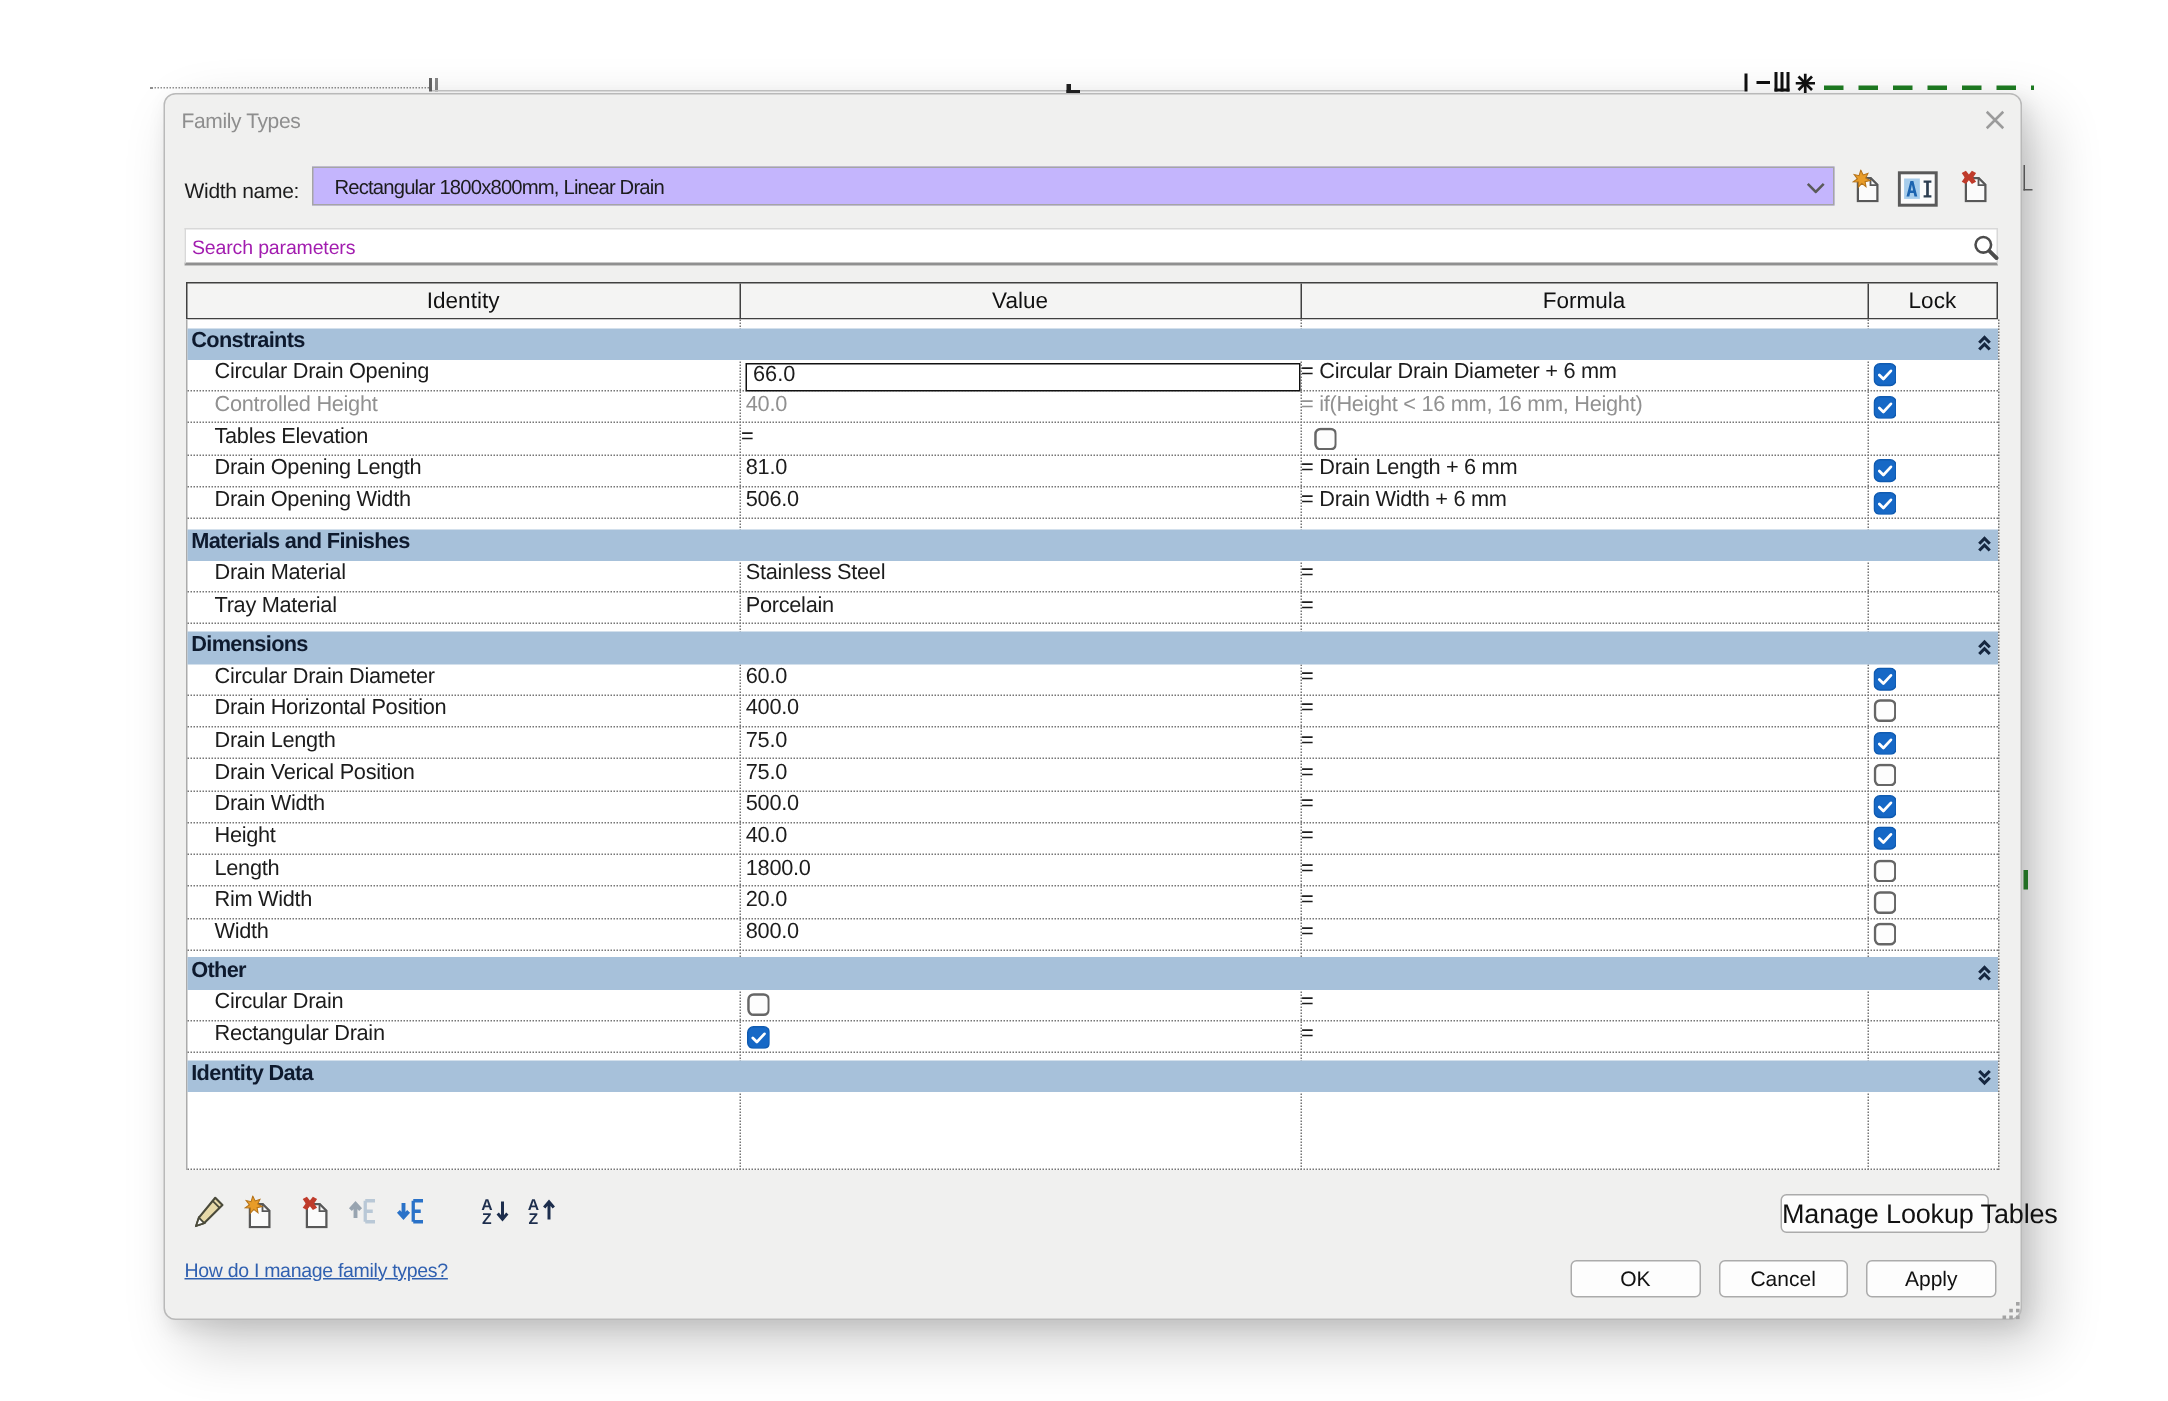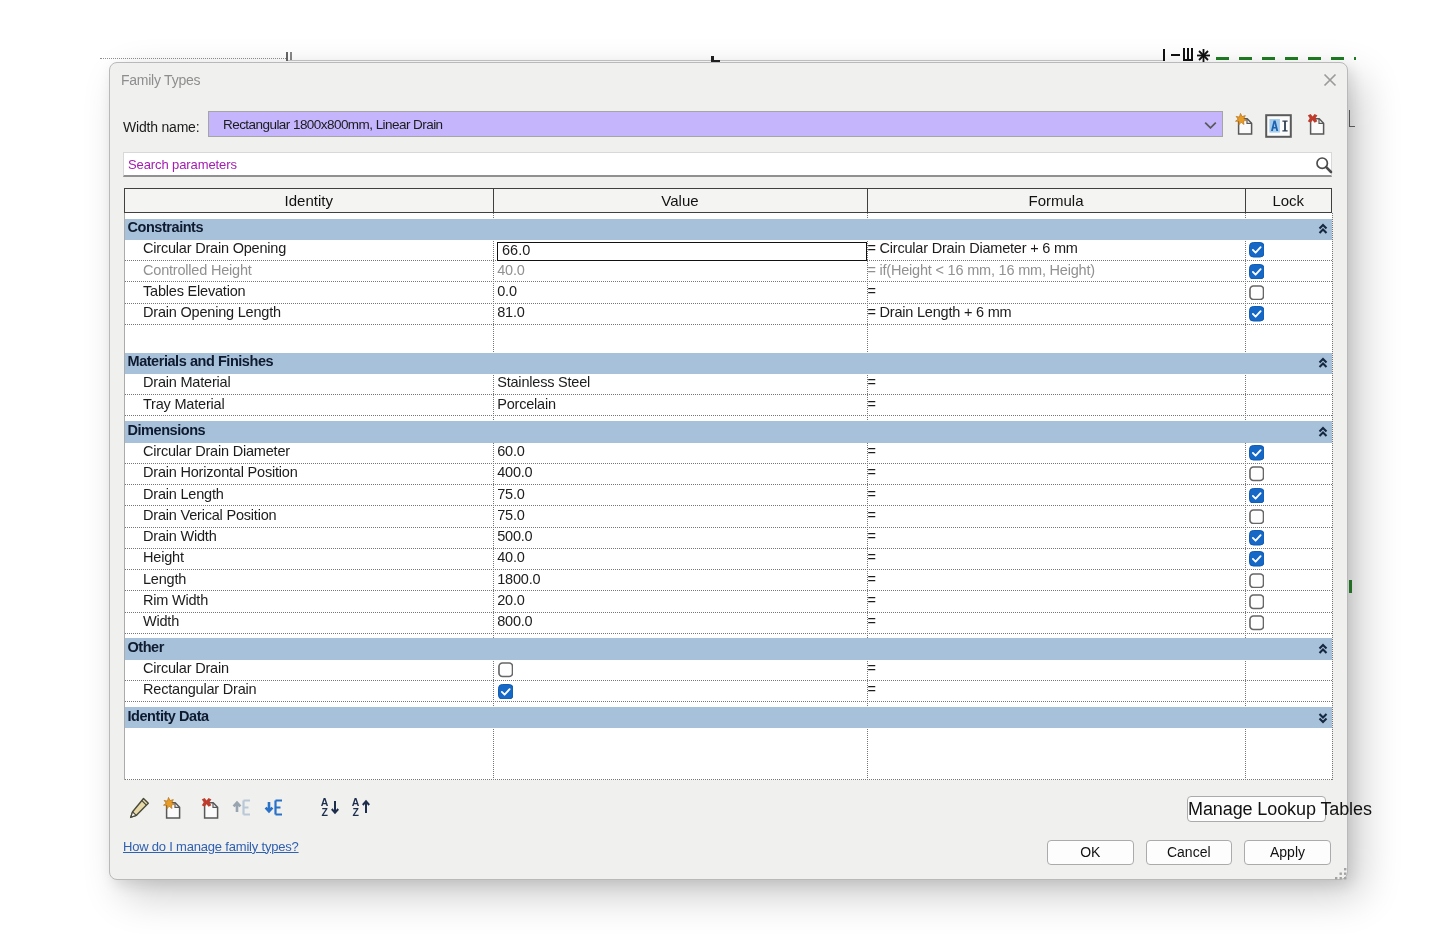--- a/index.html
+++ b/index.html
@@ -141,32 +141,42 @@
           <div class="cf">= if(Height &lt; 16 mm, 16 mm, Height)</div>
           <div class="cl">
             <svg style="position:absolute;left:4.2px;top:2.6px" width="15.5" height="15.5" viewBox="0 0 16 16">
 <rect x="0.5" y="0.5" width="15" height="15" rx="4" fill="#1668c6" stroke="#0f5ab0"></rect>
 <path d="M4 8.2 L6.8 11 L12 5.4" stroke="#fff" stroke-width="1.9" fill="none" stroke-linecap="round" stroke-linejoin="round"></path>
             </svg>
           </div>
         </div>
 <div class="row" style="top:69.0px;height:21.3px">
           <div class="cp">Tables Elevation</div>
-          <div class="cv">0.0</div>
           <div class="cf">=</div>
           <div class="cl">
             <svg style="position:absolute;left:4.2px;top:2.6px" width="15.5" height="15.5" viewBox="0 0 16 16">
 <rect x="1" y="1" width="14" height="14" rx="3.6" fill="#fdfdfd" stroke="#666" stroke-width="1.7"></rect>
             </svg>
           </div>
         </div>
 <div class="row" style="top:90.3px;height:21.3px">
           <div class="cp">Drain Opening Length</div>
           <div class="cv">81.0</div>
           <div class="cf">= Drain Length + 6 mm</div>
+          <div class="cl">
+            <svg style="position:absolute;left:4.2px;top:2.6px" width="15.5" height="15.5" viewBox="0 0 16 16">
+<rect x="0.5" y="0.5" width="15" height="15" rx="4" fill="#1668c6" stroke="#0f5ab0"></rect>
+<path d="M4 8.2 L6.8 11 L12 5.4" stroke="#fff" stroke-width="1.9" fill="none" stroke-linecap="round" stroke-linejoin="round"></path>
+            </svg>
+          </div>
+        </div>
+<div class="row" style="top:111.6px;height:21.2px">
+          <div class="cp">Drain Opening Width</div>
+          <div class="cv">506.0</div>
+          <div class="cf">= Drain Width + 6 mm</div>
           <div class="cl">
             <svg style="position:absolute;left:4.2px;top:2.6px" width="15.5" height="15.5" viewBox="0 0 16 16">
 <rect x="0.5" y="0.5" width="15" height="15" rx="4" fill="#1668c6" stroke="#0f5ab0"></rect>
 <path d="M4 8.2 L6.8 11 L12 5.4" stroke="#fff" stroke-width="1.9" fill="none" stroke-linecap="round" stroke-linejoin="round"></path>
             </svg>
           </div>
         </div>
 <div class="band" style="top:139.2px;height:21.3px">
           <span>Materials and Finishes</span>
           <svg style="position:absolute;left:1192.5px;top:4.8px" width="10" height="12" viewBox="0 0 10 12">

